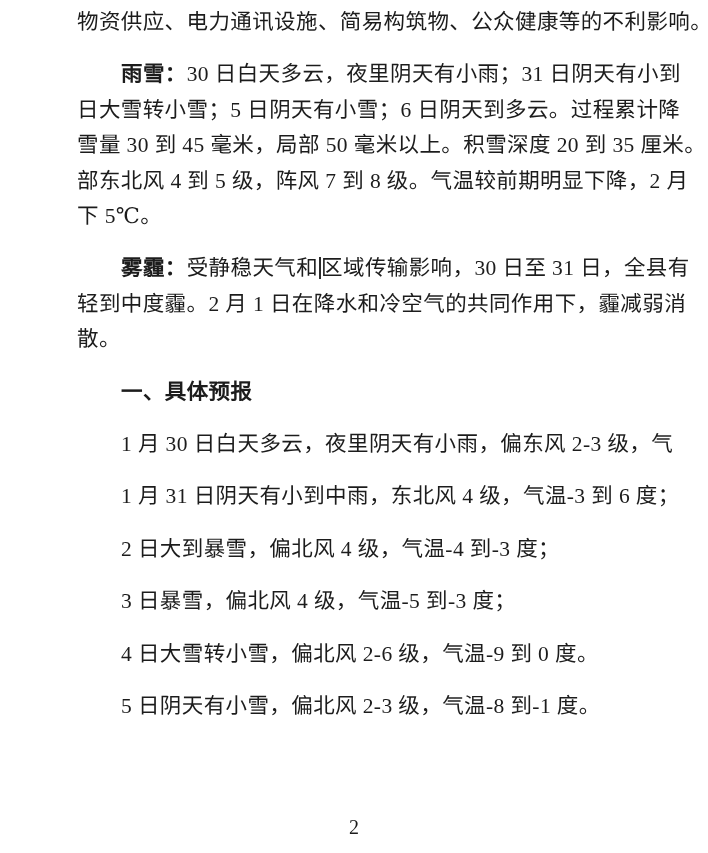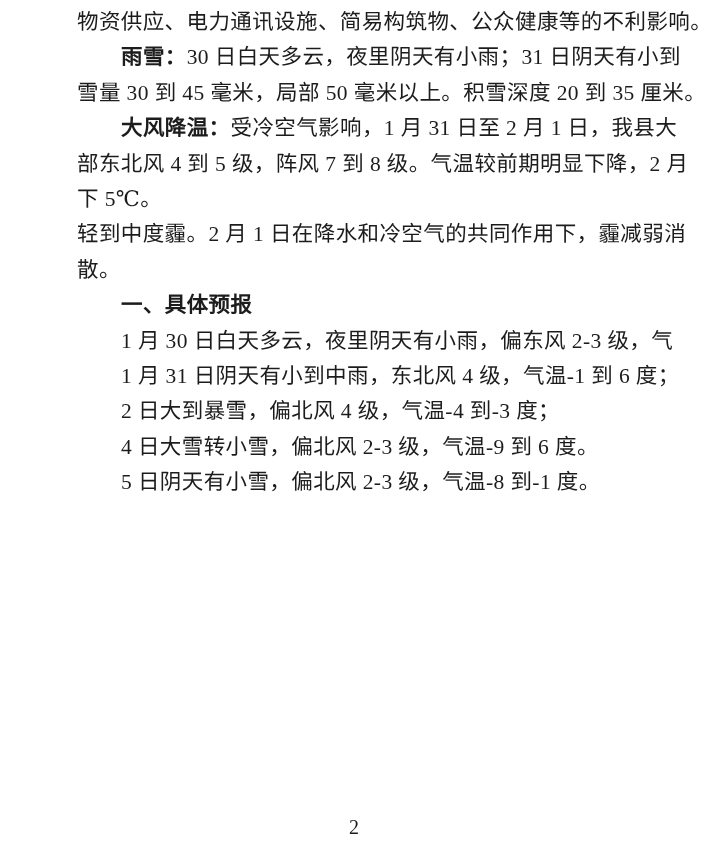--- a/index.html
+++ b/index.html
@@ -24,20 +24,21 @@
     right: 58px;
   }
   .line {
     font-size: 21.5px;
     line-height: 35.4px;
     letter-spacing: 0.4px;
     white-space: nowrap;
   }
   .line.indent {
     padding-left: 44px;
+    margin-top: 17px;
   }
   .b {
     font-weight: 700;
     font-family: "Liberation Sans", "DejaVu Sans", sans-serif;
   }
   .caret {
     display: inline-block;
     width: 2px;
     height: 22px;
     background: #2a2a2a;
@@ -54,27 +55,29 @@
     color: #1c1c1c;
   }
 </style>
 </head>
 <body>
 
 <div class="page">
   <div class="doc-body">
       <div class="line"><span class="">物资供应、电力通讯设施、简易构筑物、公众健康等的不利影响。</span></div>
       <div class="line indent"><span class="b">雨雪：</span><span class="">30 日白天多云，夜里阴天有小雨；31 日阴天有小到</span></div>
+      <div class="line"><span class="">日大雪转小雪；5 日阴天有小雪；6 日阴天到多云。过程累计降</span></div>
       <div class="line"><span class="">雪量 30 到 45 毫米，局部 50 毫米以上。积雪深度 20 到 35 厘米。</span></div>
-      <div class="line indent"><span class="b">大风降温：</span><span class="">受冷空气影响，1 月 31 日至 2 月 1 日，我县大</span></div>
       <div class="line"><span class="">部东北风 4 到 5 级，阵风 7 到 8 级。气温较前期明显下降，2 月</span></div>
       <div class="line"><span class="">下 5℃。</span></div>
+      <div class="line indent"><span class="b">雾霾：</span><span class="">受静稳天气和</span><span class="caret"></span><span class="">区域传输影响，30 日至 31 日，全县有</span></div>
       <div class="line"><span class="">轻到中度霾。2 月 1 日在降水和冷空气的共同作用下，霾减弱消</span></div>
       <div class="line"><span class="">散。</span></div>
       <div class="line indent"><span class="b">一、具体预报</span></div>
       <div class="line indent"><span class="">1 月 30 日白天多云，夜里阴天有小雨，偏东风 2-3 级，气</span></div>
-      <div class="line indent"><span class="">1 月 31 日阴天有小到中雨，东北风 4 级，气温-1 到 6 度；</span></div>
+      <div class="line indent"><span class="">1 月 31 日阴天有小到中雨，东北风 4 级，气温-3 到 6 度；</span></div>
       <div class="line indent"><span class="">2 日大到暴雪，偏北风 4 级，气温-4 到-3 度；</span></div>
-      <div class="line indent"><span class="">4 日大雪转小雪，偏北风 2-3 级，气温-9 到 6 度。</span></div>
+      <div class="line indent"><span class="">3 日暴雪，偏北风 4 级，气温-5 到-3 度；</span></div>
+      <div class="line indent"><span class="">4 日大雪转小雪，偏北风 2-6 级，气温-9 到 0 度。</span></div>
       <div class="line indent"><span class="">5 日阴天有小雪，偏北风 2-3 级，气温-8 到-1 度。</span></div>
     </div>
   <div class="pagenum">2</div>
 </div>
 
 </body></html>

